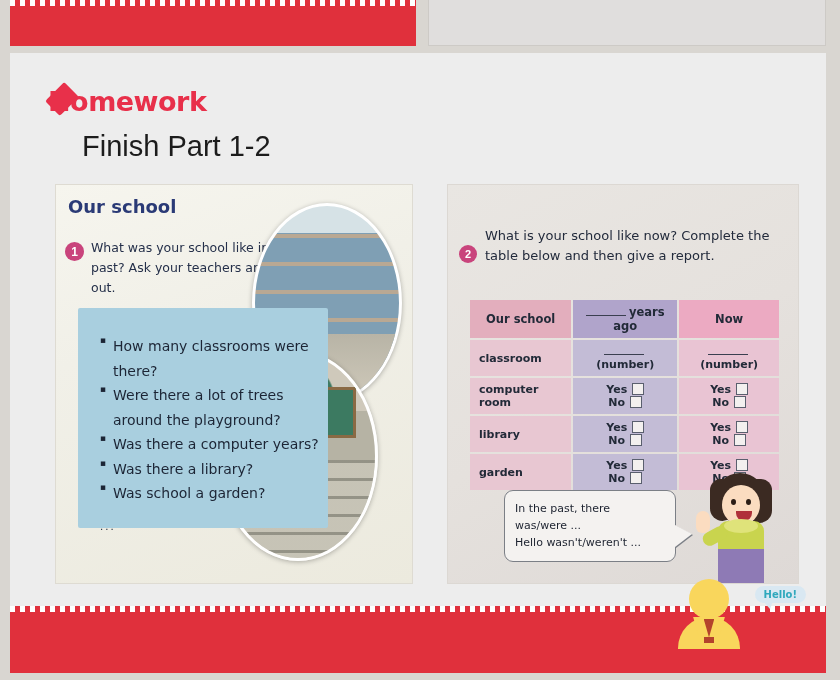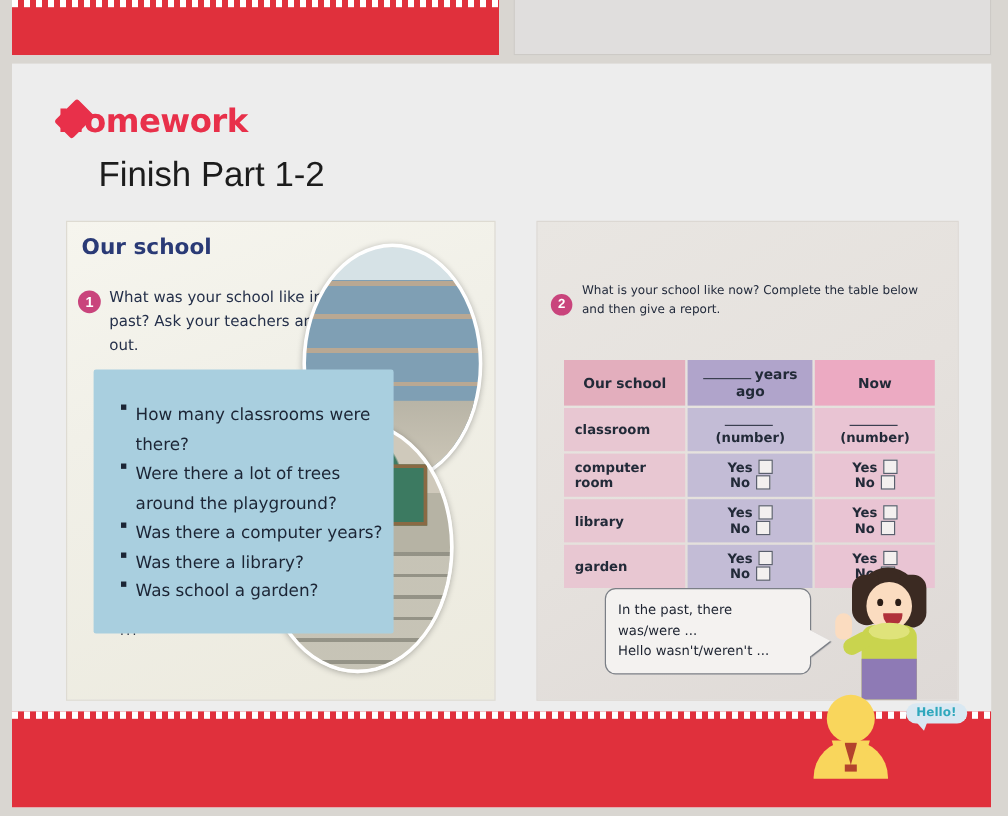--- a/index.html
+++ b/index.html
@@ -158,22 +158,22 @@
     overflow: hidden;
   }
   .p2-badge {
     position: absolute; left: 11px; top: 60px;
     width: 18px; height: 18px; border-radius: 50%;
     background: #c9447c; color: #fff;
     font-size: 11px; font-weight: bold;
     display: flex; align-items: center; justify-content: center;
   }
   .p2-q {
-    position: absolute; left: 37px; top: 50px; width: 300px;
-    font-size: 10px; line-height: 1.55; color: #232b3c;
+    position: absolute; left: 37px; top: 41px; width: 300px;
+    font-size: 13px; line-height: 1.55; color: #232b3c;
     font-family: "DejaVu Sans", sans-serif;
   }
   .tbl {
     position: absolute; left: 20px; top: 113px;
     width: 313px;
     border-collapse: separate; border-spacing: 2px;
     font-family: "DejaVu Sans", sans-serif;
   }
   .tbl th, .tbl td {
     font-size: 11px; font-weight: bold; color: #222a38;
@@ -220,21 +220,21 @@
   .g-eyeR   { position:absolute; left:48px; top:26px; width:5px; height:6px; background:#2b1d16; border-radius:50%; }
   .g-mouth  { position:absolute; left:38px; top:38px; width:16px; height:10px; background:#b0313a; border-radius:0 0 10px 10px; }
   .g-body   { position:absolute; left:20px; top:48px; width:46px; height:64px; background:#c9d44e; border-radius:10px 10px 0 0; }
   .g-overall{ position:absolute; left:20px; top:76px; width:46px; height:36px; background:#8e7ab5; }
   .g-collar { position:absolute; left:26px; top:46px; width:34px; height:14px; background:#dfe37a; border-radius:50%; }
   .g-arm    { position:absolute; left:4px; top:56px; width:26px; height:14px; background:#c9d44e; border-radius:7px; transform: rotate(-28deg); }
   .g-hand   { position:absolute; left:-2px; top:38px; width:14px; height:22px; background:#fbdcc0; border-radius:7px 7px 6px 6px; }
 
   
   .bottom-band {
-    position: absolute; left: 0; bottom: 0; width: 100%; height: 80px;
+    position: absolute; left: 0; bottom: 0; width: 100%; height: 67px;
     background: #e0303c;
   }
   .avatar { position: absolute; right: 86px; bottom: 20px; width: 62px; height: 74px; }
   .av-head { position:absolute; left:11px; top:0; width:40px; height:40px; background:#f9d65c; border-radius:50%; }
   .av-body { position:absolute; left:0; top:38px; width:62px; height:32px; background:#f9d65c; border-radius:31px 31px 0 0; }
   .av-tie  { position:absolute; left:26px; top:40px; width:10px; height:24px; background:#b4432c; }
   .av-v1   { position:absolute; left:18px; top:38px; width:10px; height:20px; background:#f9d65c; transform: skewX(16deg); }
   .av-v2   { position:absolute; left:34px; top:38px; width:10px; height:20px; background:#f9d65c; transform: skewX(-16deg); }
   .hello {
     position: absolute; right: 20px; bottom: 70px;

